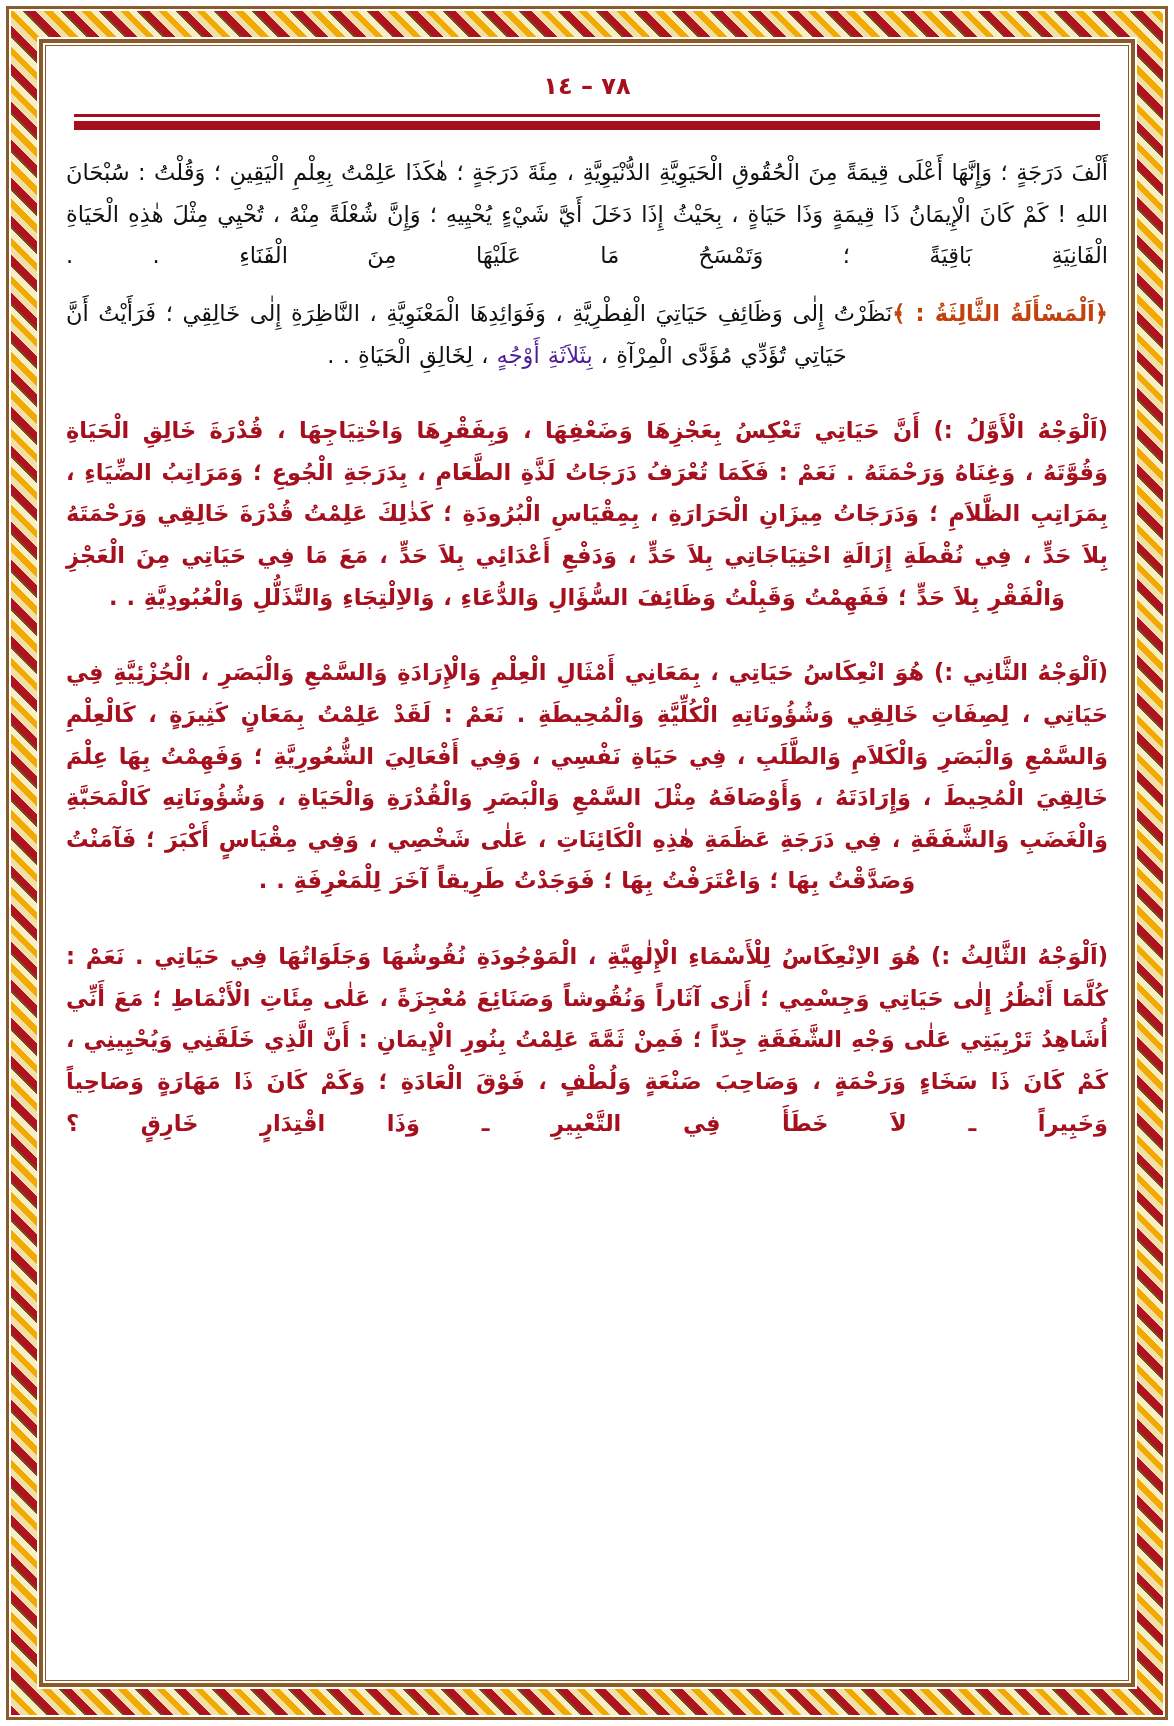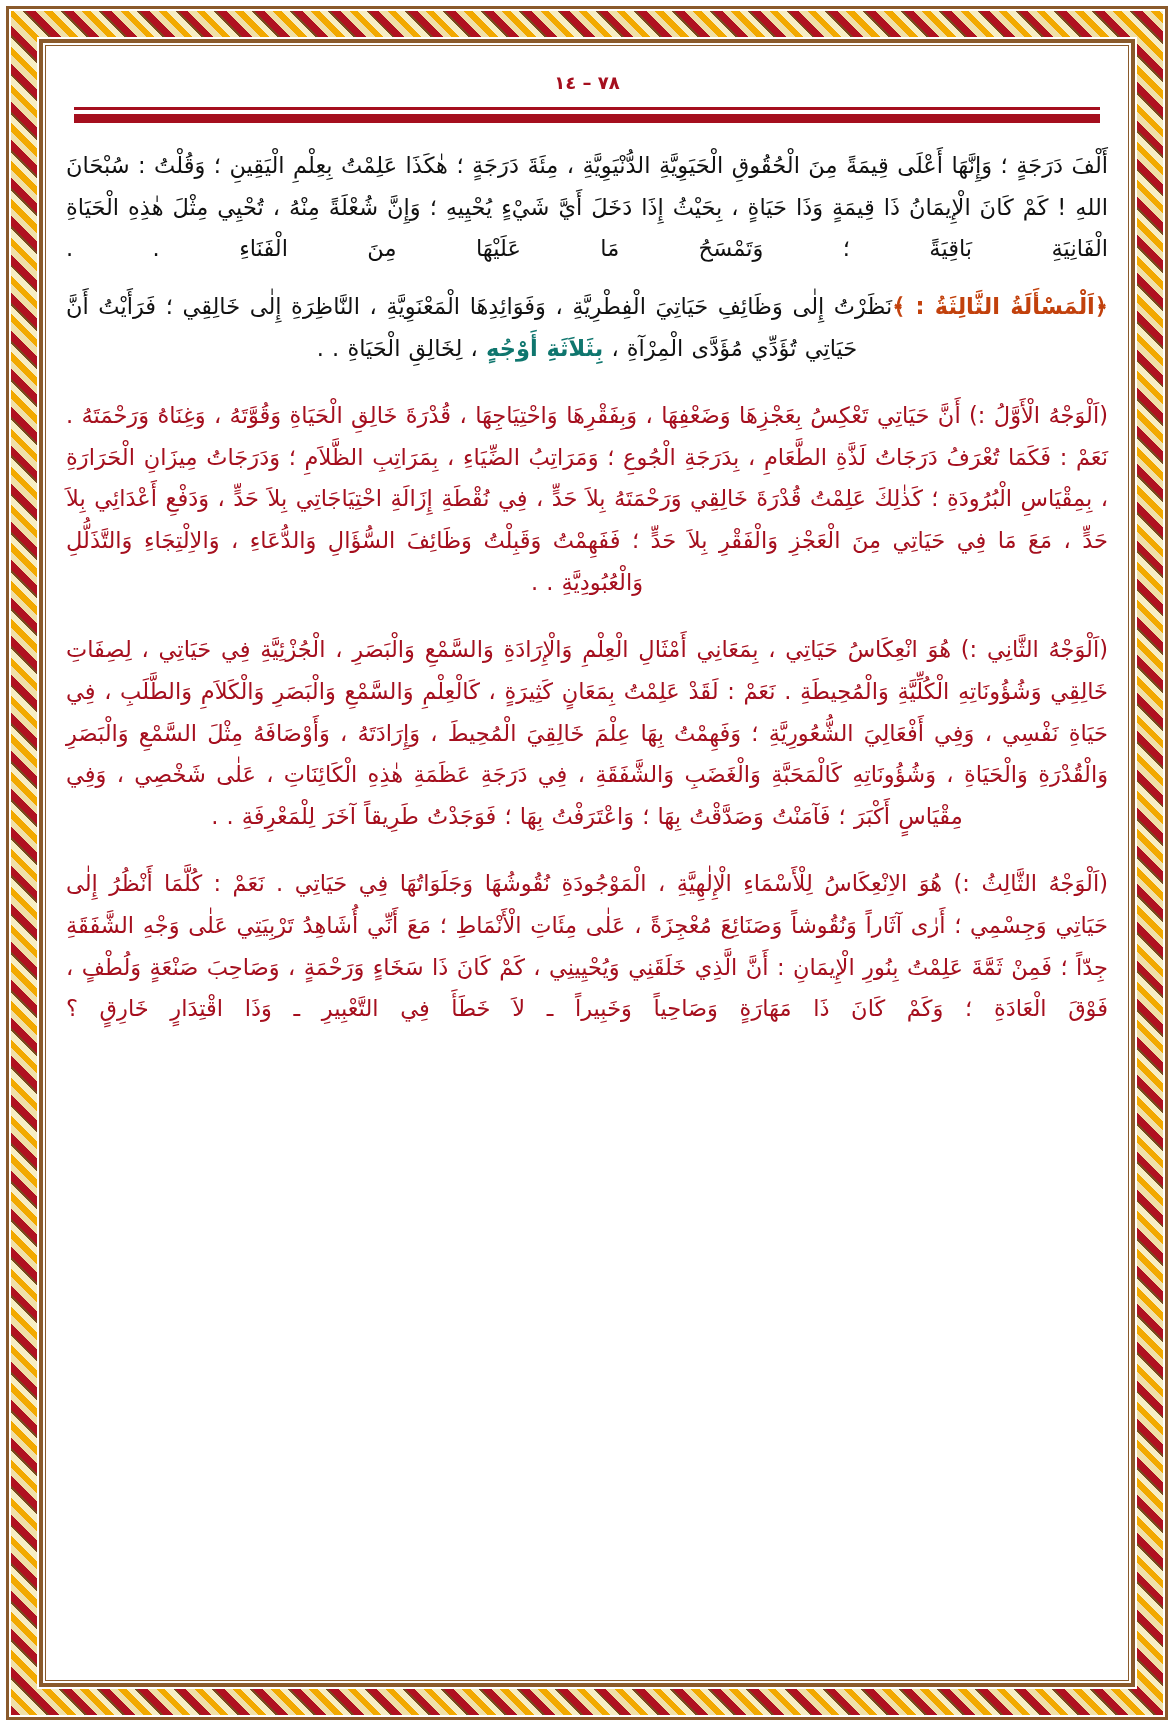--- a/index.html
+++ b/index.html
@@ -74,21 +74,21 @@
   }
   .book-title{
     color:#a50f1e;
     font-size:27px;
     font-weight:bold;
     white-space:nowrap;
     letter-spacing:0;
   }
   .page-number{
     color:#a50f1e;
-    font-size:18px;
+    font-size:24px;
     font-weight:bold;
     white-space:nowrap;
     direction:rtl;
   }
 
   .rule-wrap{margin:14px 8px 0 8px;}
   .rule-thin{height:3px;background:#a50f1e;}
   .rule-gap{height:4px;background:#ffffff;}
   .rule-thick{height:9px;background:#a50f1e;}
 
@@ -101,26 +101,26 @@
   }
   p.para{
     margin:0 0 16px 0;
     font-size:22.5px;
     line-height:1.85;
     text-align:justify;
     text-justify:inter-word;
     word-spacing:1px;
   }
   p.black{color:#111111;}
-  p.red{color:#a50f1e;font-weight:normal;}
+  p.red{color:#a50f1e;font-weight:bold;margin-top:8px;}
   p.last-center{text-align-last:center;}
   p.last-justify{text-align-last:justify;}
 
   .q-head{color:#c2410c;font-weight:bold;}
-  .accent{color:#0f766e;font-weight:bold;}
+  .accent{color:#4c1d95;font-weight:normal;}
 
   .spacer-sm{height:10px;}
 </style>
 </head>
 <body>
 
 <div class="page">
 
   <div class="frame-outer"></div>
   <div class="frame-braid"></div>

